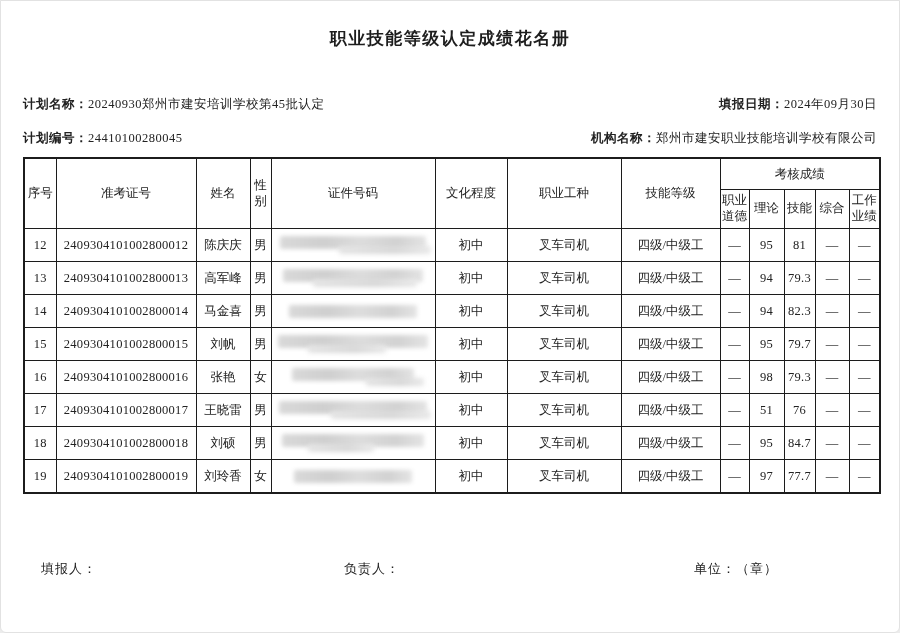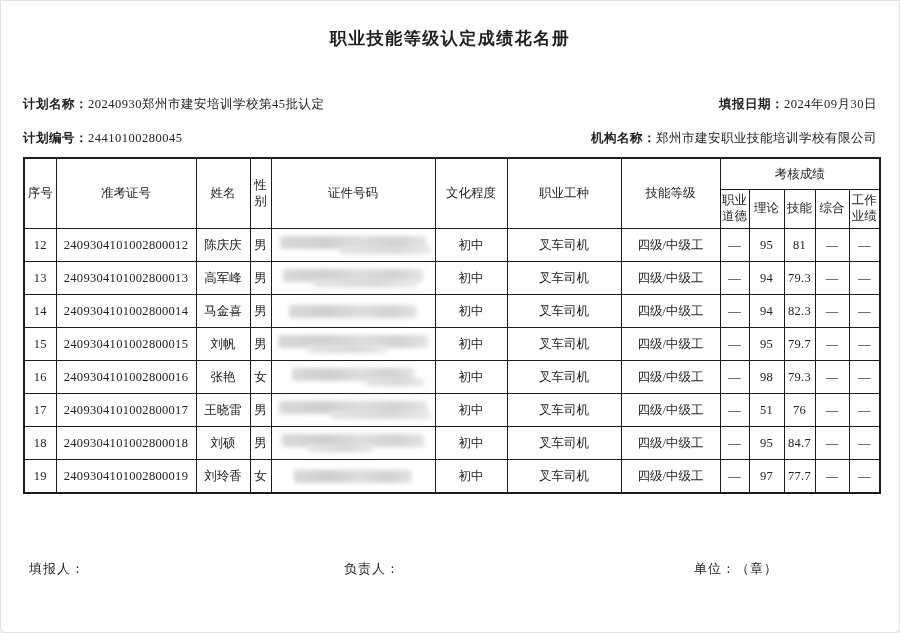--- a/index.html
+++ b/index.html
@@ -66,21 +66,21 @@
     margin:0 auto;
   }
   .redact-sub{
     height:8px;border-radius:2px;
     background:linear-gradient(90deg,#e3e3e3,#d6d6d6 60%,#e8e8e8);
     filter:blur(2.5px);
     margin-top:-3px;
   }
   .signatures{position:absolute;top:559px;left:0;width:100%;font-size:13px;}
   .sig{position:absolute;white-space:nowrap;letter-spacing:1px;}
-  .sig-filler{left:28px;}
+  .sig-filler{left:40px;}
   .sig-manager{left:343px;}
   .sig-unit{left:693px;text-align:right;}
   .page-info{
     position:absolute;top:596px;left:646px;
     font-size:12px;letter-spacing:1px;color:#333;margin-top:39px;
   }
 </style>
 </head>
 <body>
 

